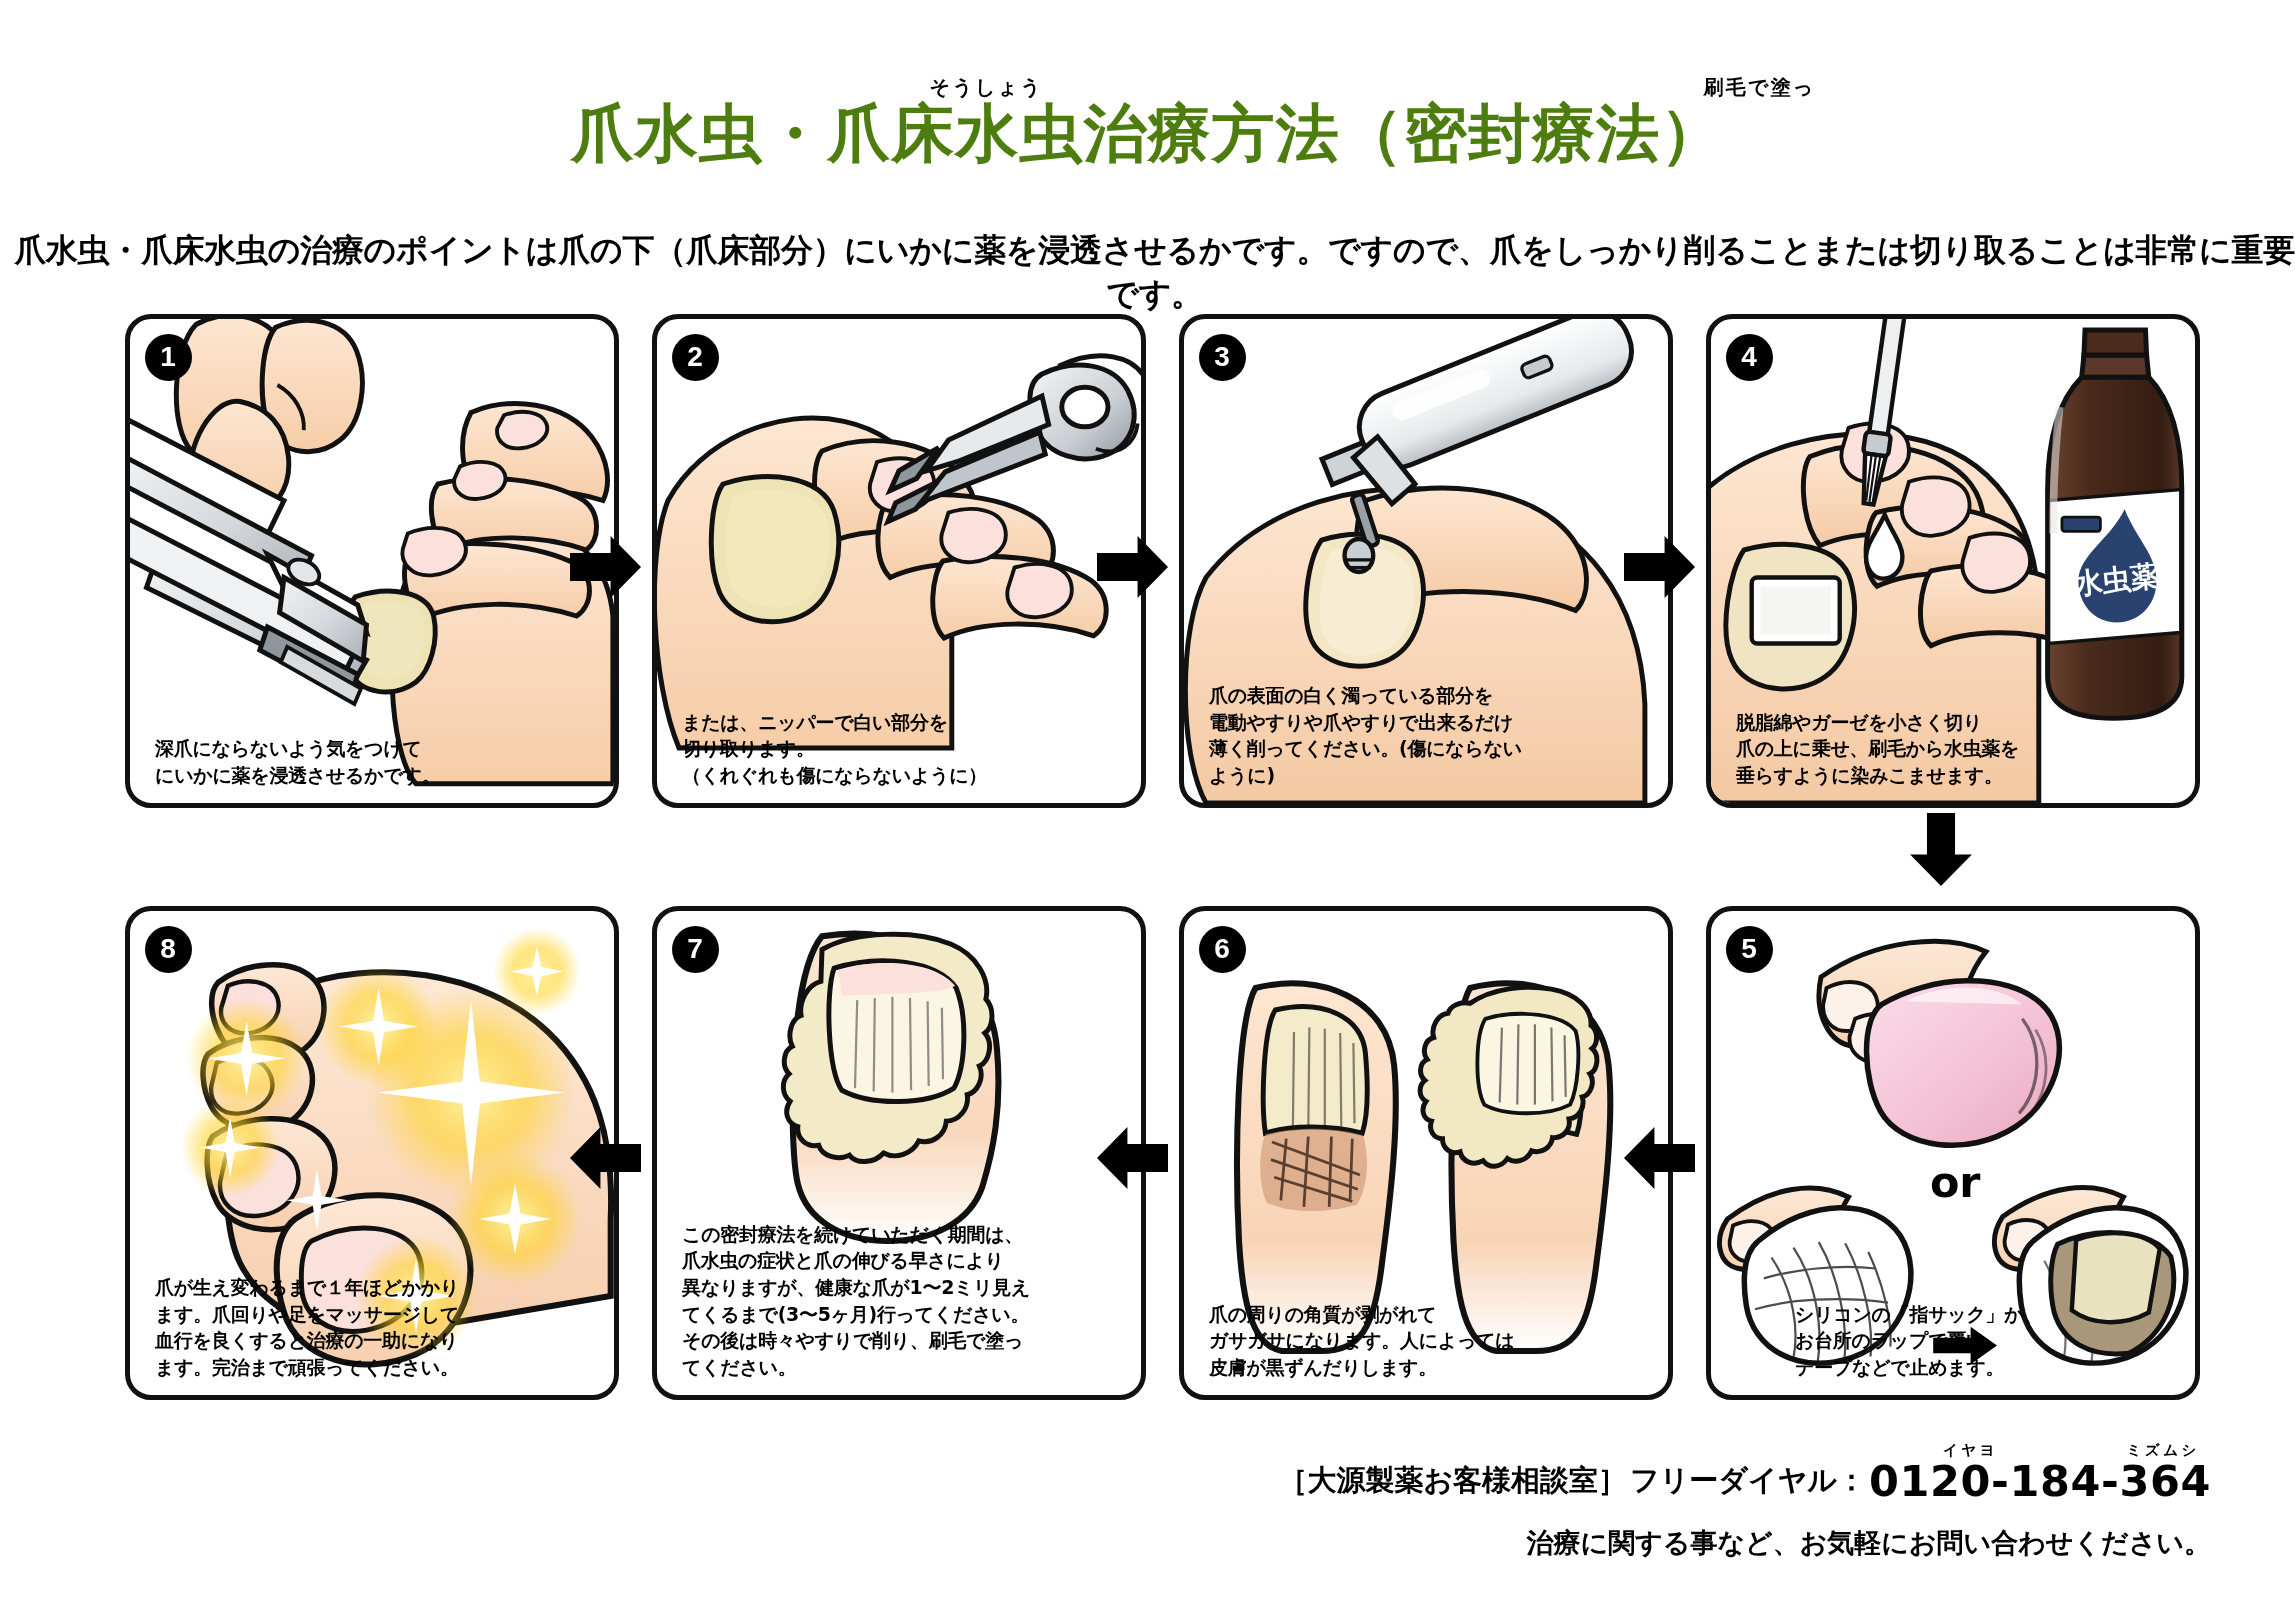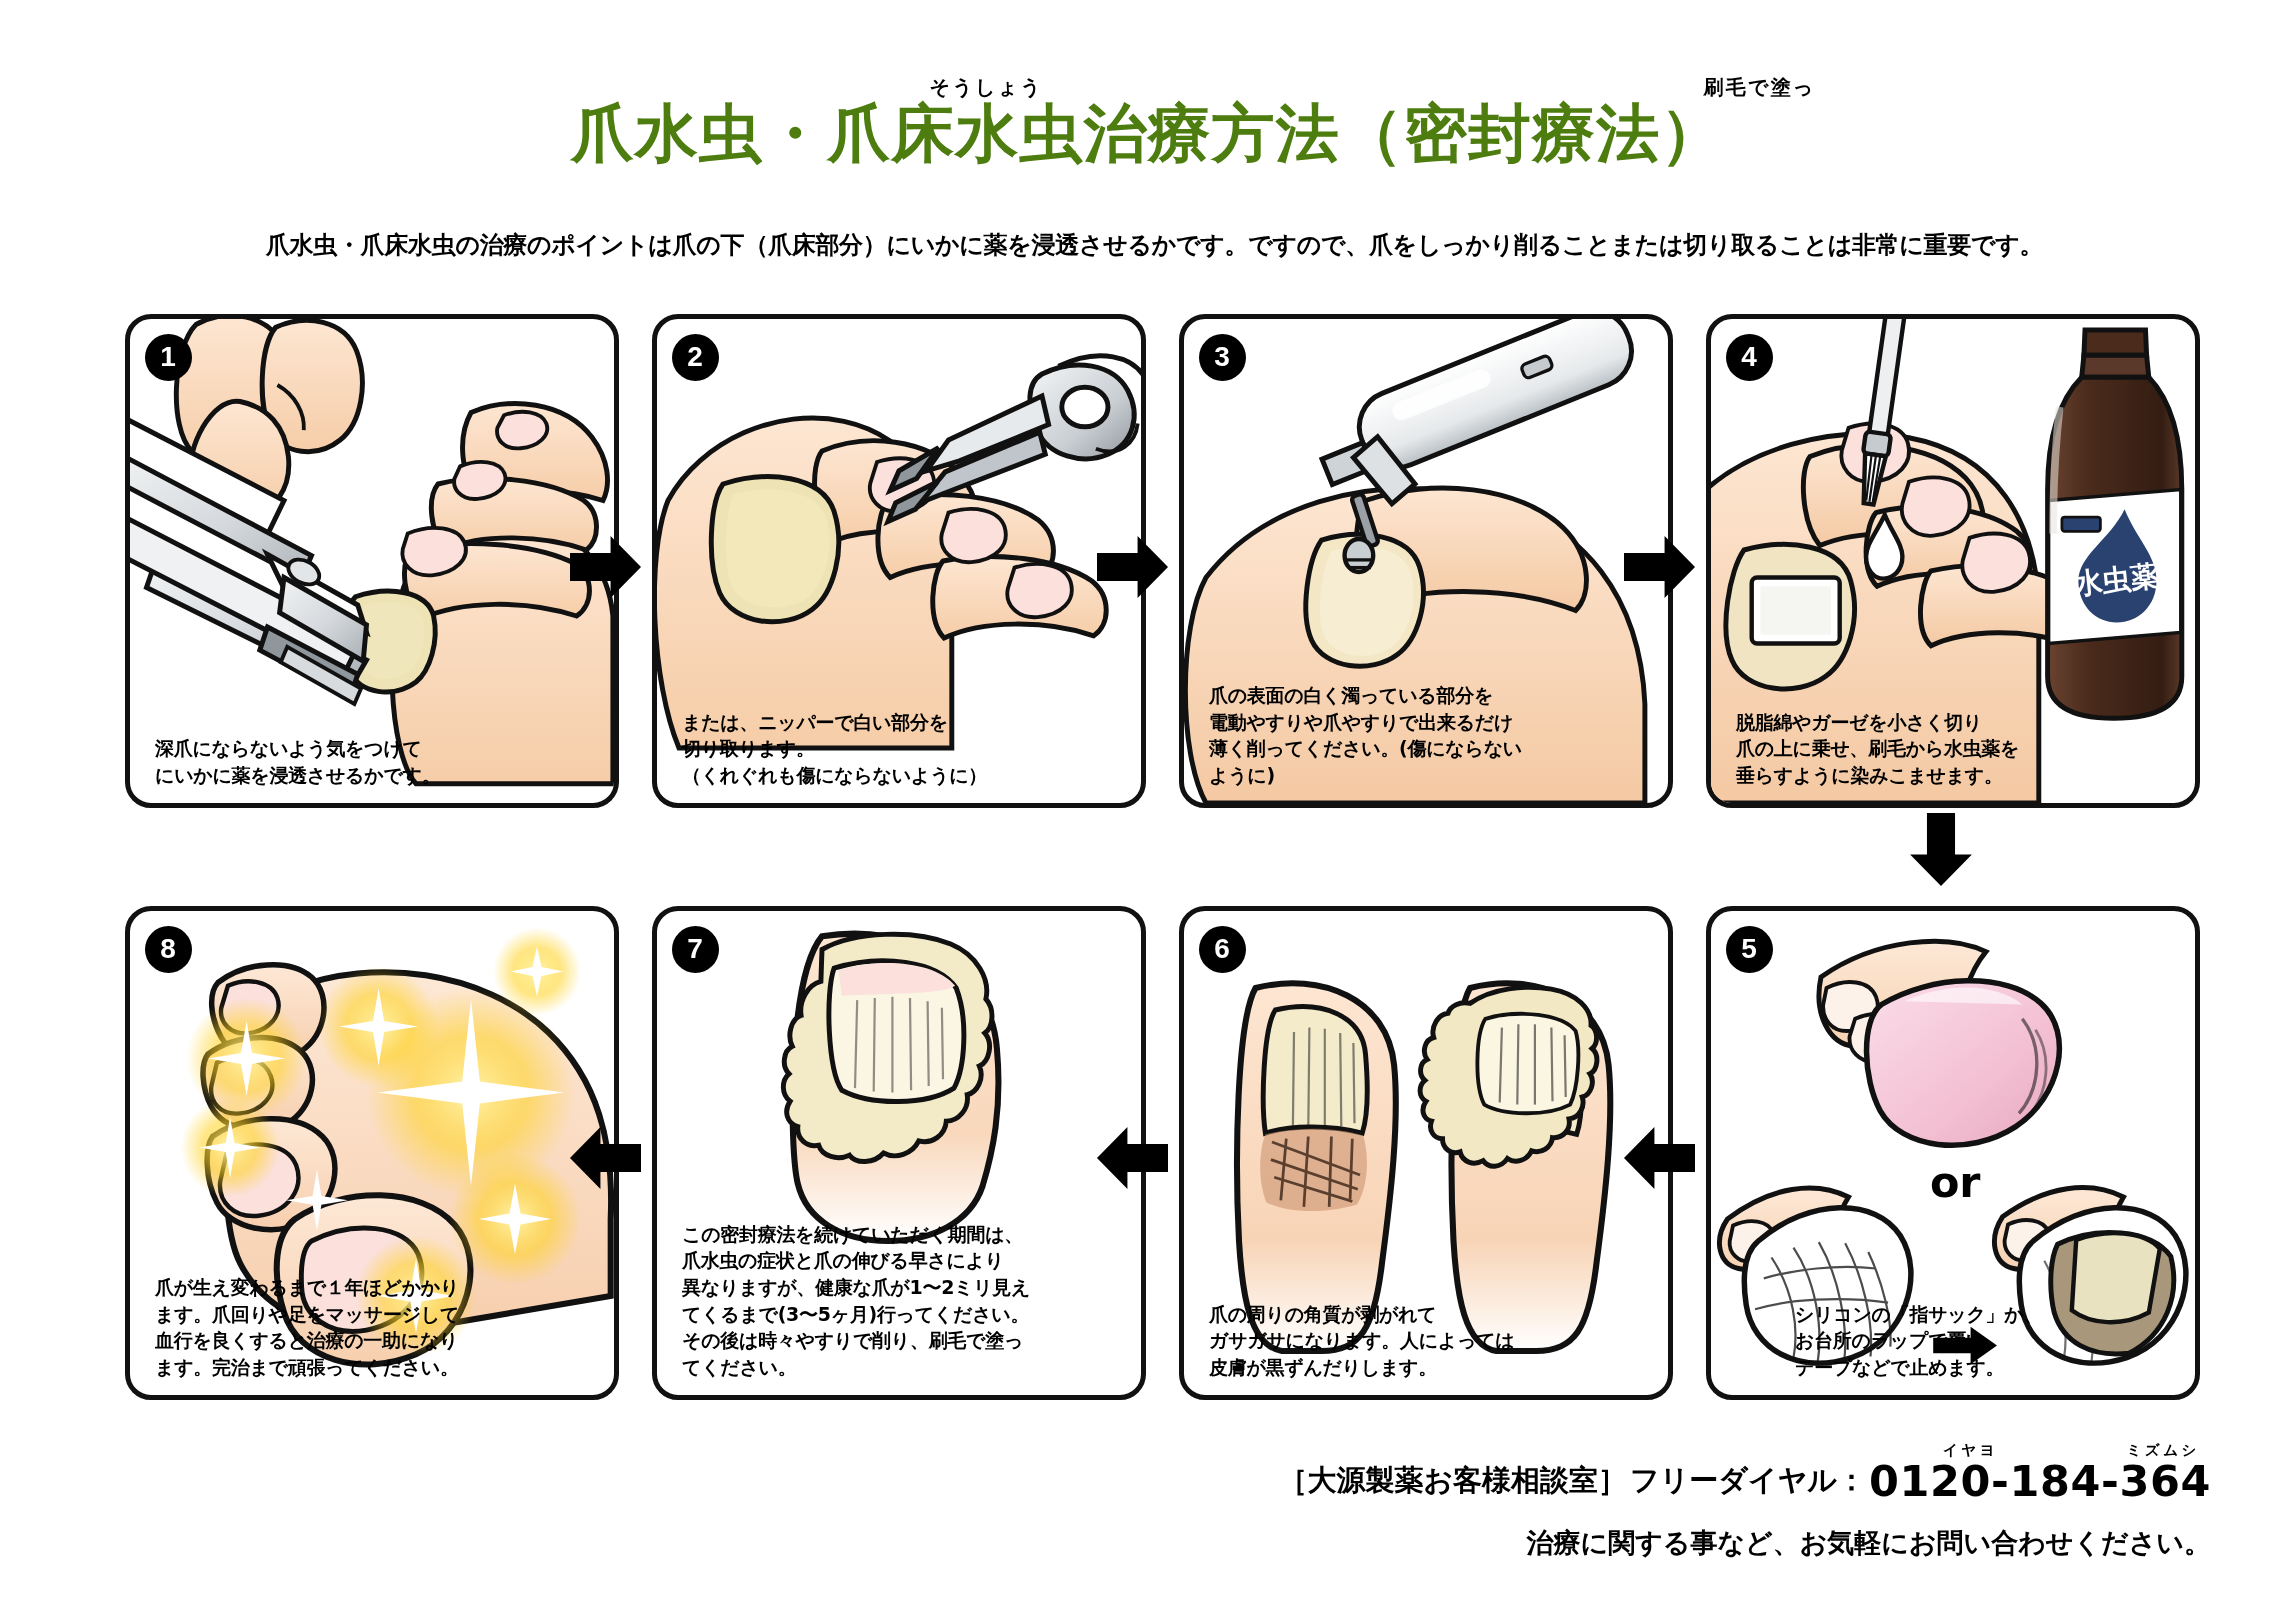--- a/index.html
+++ b/index.html
@@ -21,21 +21,21 @@
   }
   .ruby {
     position: absolute; top: -27px;
     font-size: 20px; font-weight: 700; letter-spacing: 2.2px; color: #000;
     font-family: "DejaVu Sans", "Liberation Sans", sans-serif;
   }
   .ruby-sou { left: 359px; }
   .ruby-mip { left: 1133px; }
   .subtitle {
     position: absolute; top: 229px; left: 0; width: 100%;
-    text-align: center; font-size: 24px; font-weight: 700; color: #000;
+    text-align: center; font-size: 32px; font-weight: 700; color: #000;
     letter-spacing: -0.3px;
     font-family: "DejaVu Sans", "Liberation Sans", sans-serif;
     padding-left: 14px;
   }
 
   
   .panel {
     position: absolute;
     border: 5px solid #111;
     border-radius: 26px;

